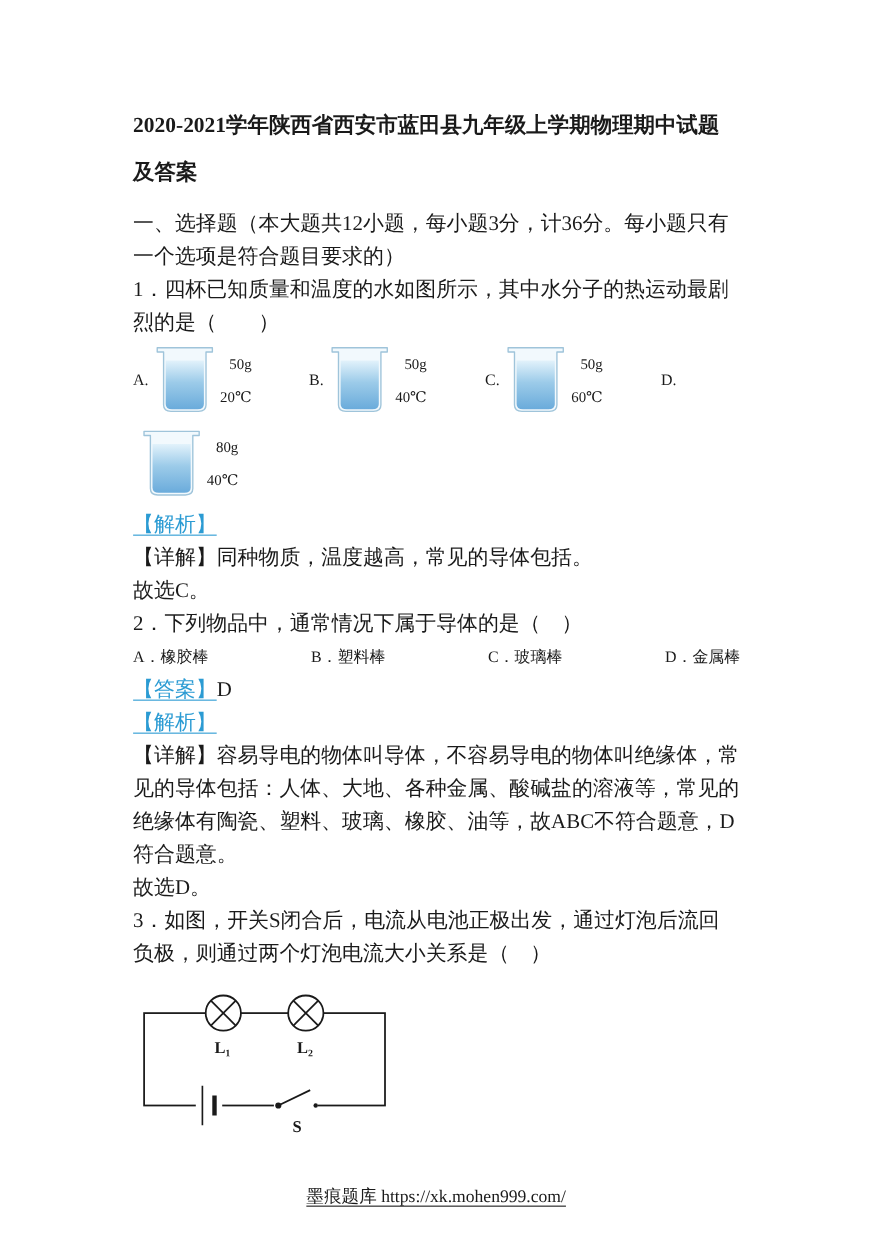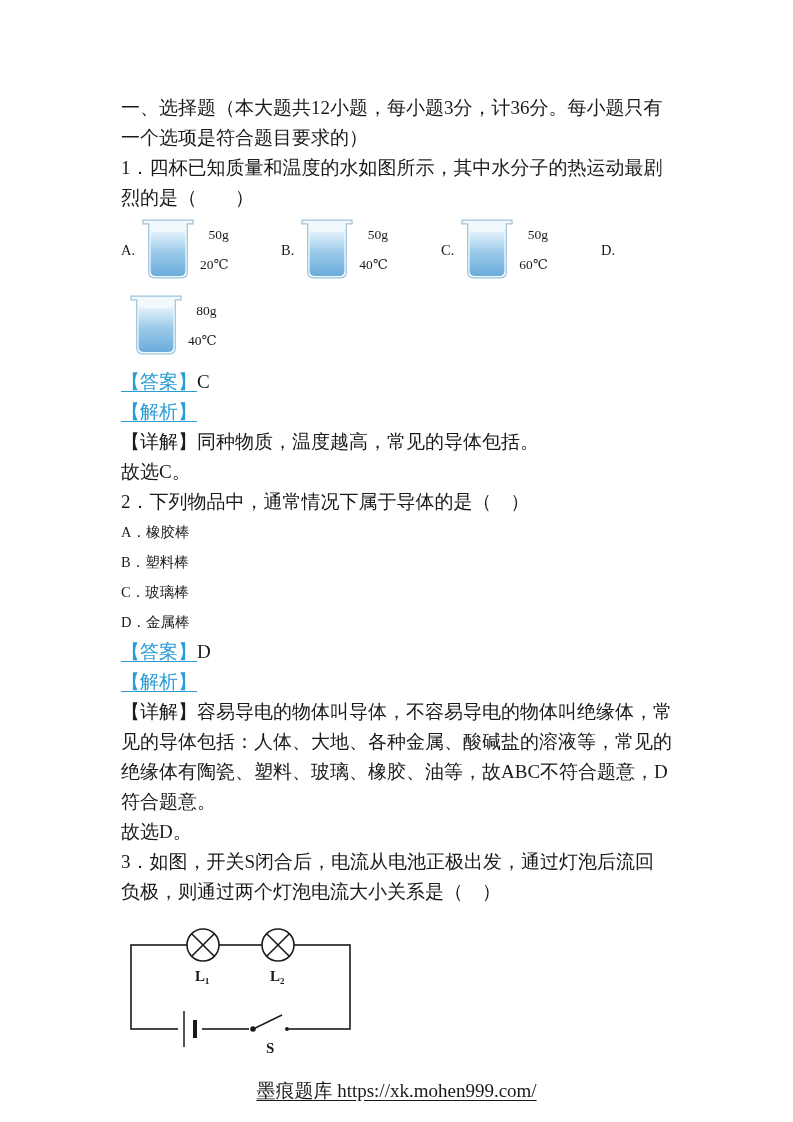--- a/index.html
+++ b/index.html
@@ -50,53 +50,53 @@
     margin-left:5px;
     font-size:13.5px;
     text-align:right;
   }
   
   .opt-row{
     display:flex;
     justify-content:space-between;
     font-size:14.5px;
     line-height:30px;
-    flex-direction:column;
   }
   
   .circuit-wrap{ margin:10px 0 0 2px; }
   svg text{
     font-family:"Liberation Serif","DejaVu Serif",serif;
     font-weight:bold;
     font-size:15px;
     fill:#1a1a1a;
   }
   .footer{
     position:absolute;
     left:0; right:0; top:1078px;
     text-align:center;
-    font-size:19px;
+    font-size:16px;
   }
   .footer span{ text-decoration:underline; text-underline-offset:3px; }
 </style>
 </head>
 <body>
 
 <svg width="0" height="0" style="position:absolute" aria-hidden="true">
   <defs>
     <linearGradient id="waterGrad" x1="0" y1="0" x2="0" y2="1">
       <stop offset="0" stop-color="#e2f2fb"></stop>
       <stop offset="0.45" stop-color="#9ccbe9"></stop>
       <stop offset="1" stop-color="#6aabdb"></stop>
     </linearGradient>
   </defs>
 </svg>
 
 <div class="page">
 
+  <h1 class="doc-title">2020-2021学年陕西省西安市蓝田县九年级上学期物理期中试题及答案</h1>
 
   <p class="body-text">一、选择题（本大题共12小题，每小题3分，计36分。每小题只有一个选项是符合题目要求的）</p>
 
   <p class="body-text">1．四杯已知质量和温度的水如图所示，其中水分子的热运动最剧烈的是（　　）</p>
 
   <div class="beaker-row">
     <div class="bk-group">
       <span class="opt-letter">A.</span>
       <svg class="beaker" viewBox="0 0 56 64">
         <path d="M2,1 L54,1 L54,5 L48,5 L48,55 Q48,61 41,61 L15,61 Q8,61 8,55 L8,5 L2,5 Z" fill="#f2f9fd" stroke="#9fc4da" stroke-width="1.3" stroke-linejoin="round"></path>
@@ -138,21 +138,20 @@
         <path d="M2,1 L54,1 L54,5 L48,5 L48,55 Q48,61 41,61 L15,61 Q8,61 8,55 L8,5 L2,5 Z" fill="#f2f9fd" stroke="#9fc4da" stroke-width="1.3" stroke-linejoin="round"></path>
         <path d="M10,13 L46,13 L46,54 Q46,59 40,59 L16,59 Q10,59 10,54 Z" fill="url(#waterGrad)"></path>
       </svg>
       <div class="bk-labels">
         <span>80g</span>
         <span>40℃</span>
       </div>
     </div>
   </div>
 
-  <p class="body-text"><span class="blue-label">【答案】</span><span>C</span></p>
   <p class="body-text"><span class="blue-label">【解析】</span></p>
   <p class="body-text"><span>【详解】</span><span>同种物质，温度越高，常见的导体包括。</span></p>
   <p class="body-text">故选C。</p>
 
   <p class="body-text">2．下列物品中，通常情况下属于导体的是（　）</p>
   <div class="opt-row">
     <span>A．橡胶棒</span>
     <span>B．塑料棒</span>
     <span>C．玻璃棒</span>
     <span>D．金属棒</span>

